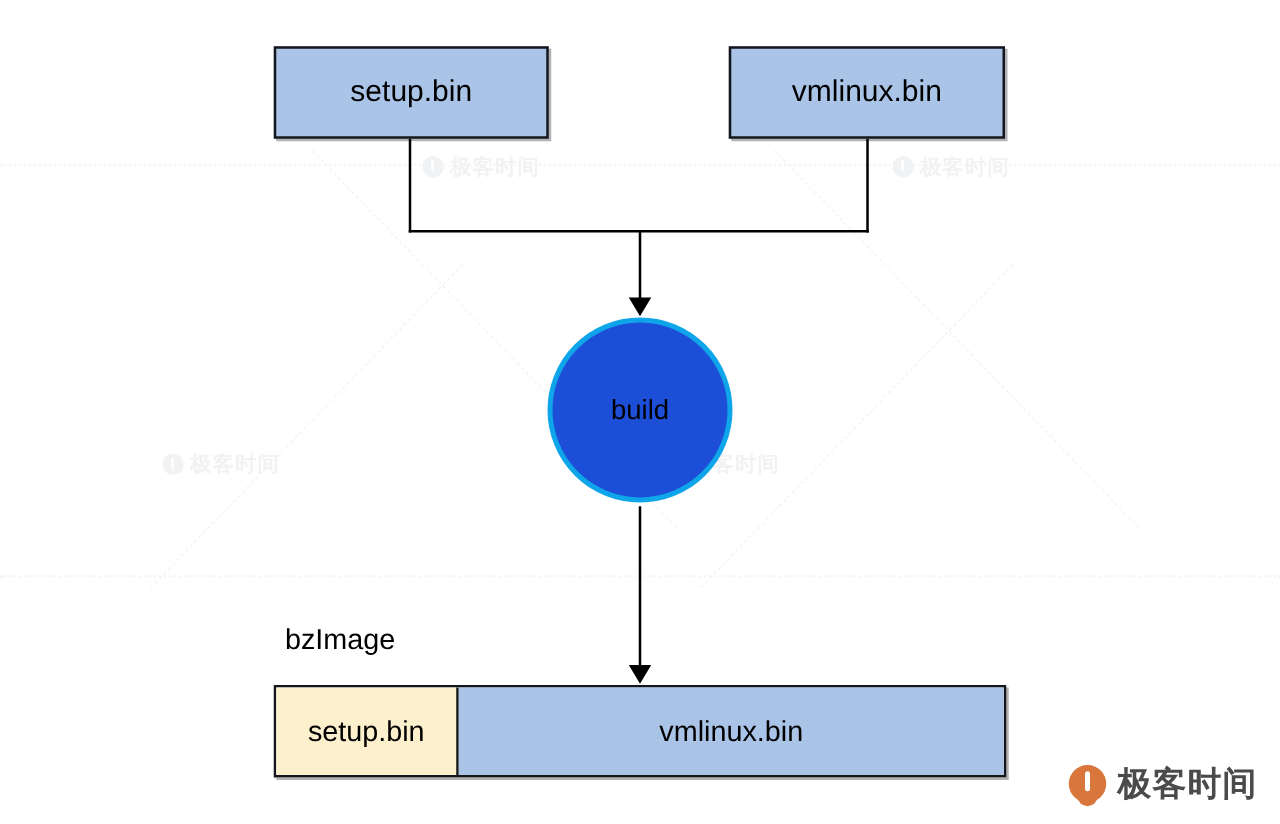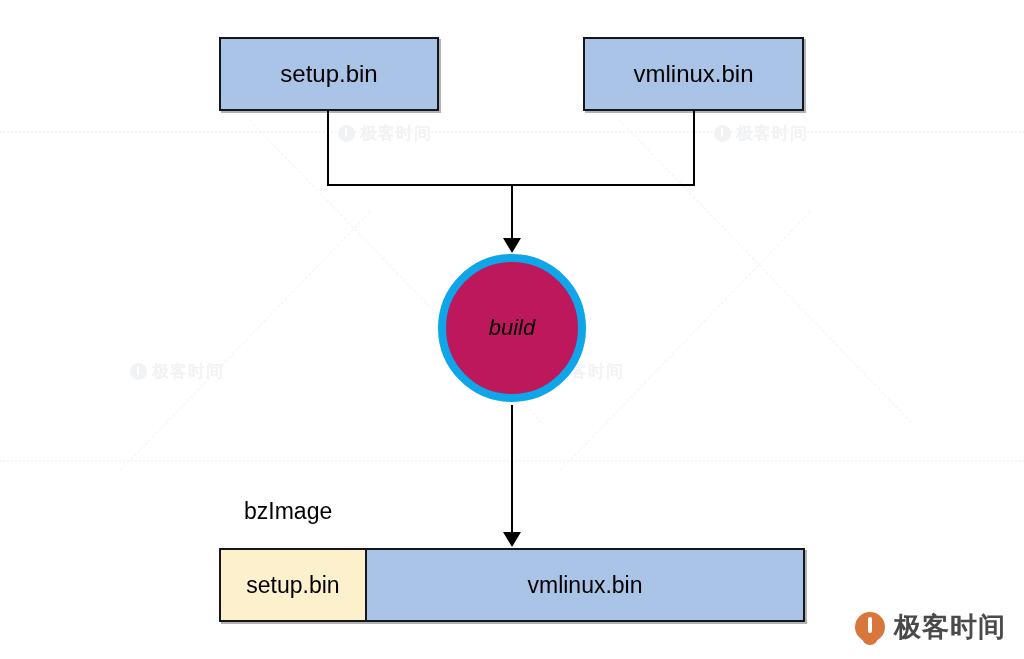--- a/index.html
+++ b/index.html
@@ -86,24 +86,23 @@
     background: #aac4e8;
     border: 2px solid #14161c;
     box-shadow: 2px 2px 0 rgba(0,0,0,0.30);
   }
   .box-blue .node-label {
     font-size: 24px;
     color: #000000;
   }
 
   .circle-green {
-    background: #be185d;
-    border: 8px solid #0ea5e9;
+    background: #1d4ed8;
+    border: 4px solid #0ea5e9;
     border-radius: 50%;
-    font-style: italic;
   }
   .circle-green .node-label {
     font-size: 22px;
     color: #000000;
   }
 
   .bar {
     position: absolute;
     box-sizing: border-box;
     display: flex;
@@ -245,21 +244,21 @@
   </div>
 
   <div class="node box-blue" style="left:583px; top:37px; width:221px; height:74px;">
     <span class="node-label">vmlinux.bin</span>
   </div>
 
   <div class="node circle-green" style="left:438px; top:254px; width:148px; height:148px;">
     <span class="node-label">build</span>
   </div>
 
-  <div class="caption" style="left:244px; top:498px;">bzImage</div>
+  <div class="caption" style="left:228px; top:498px;">bzImage</div>
 
   <div class="bar" style="left:219px; top:548px; width:586px; height:74px;">
     <div class="bar-seg seg-yellow" style="width:146px;">
       <span>setup.bin</span>
     </div>
     <div class="bar-seg seg-blue" style="flex:1 1 auto;">
       <span>vmlinux.bin</span>
     </div>
   </div>
 

